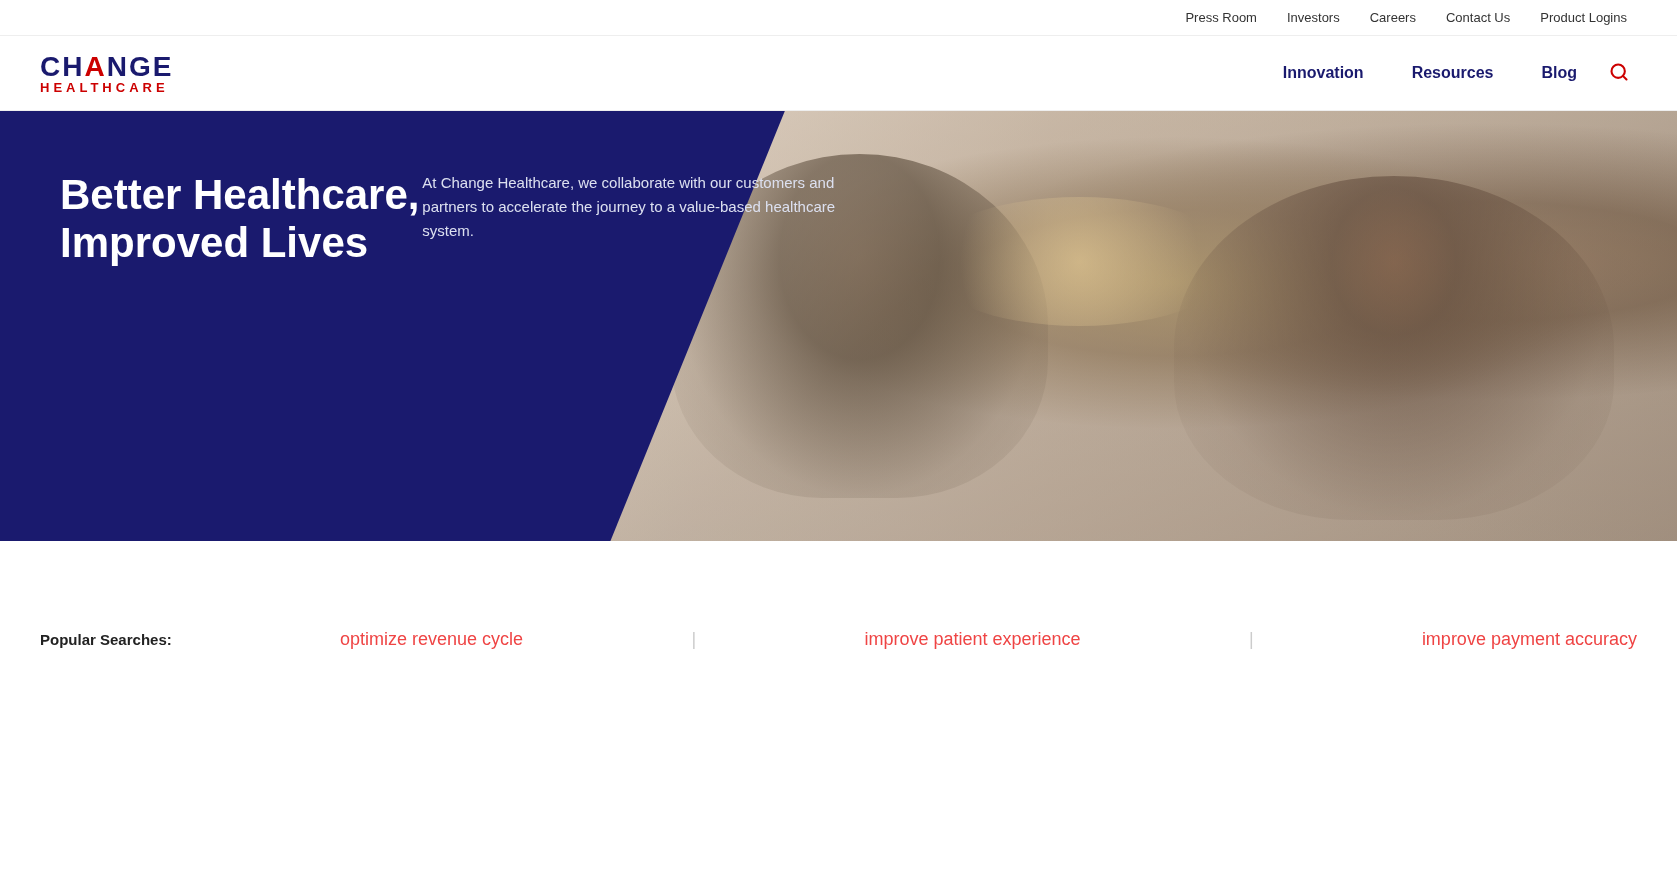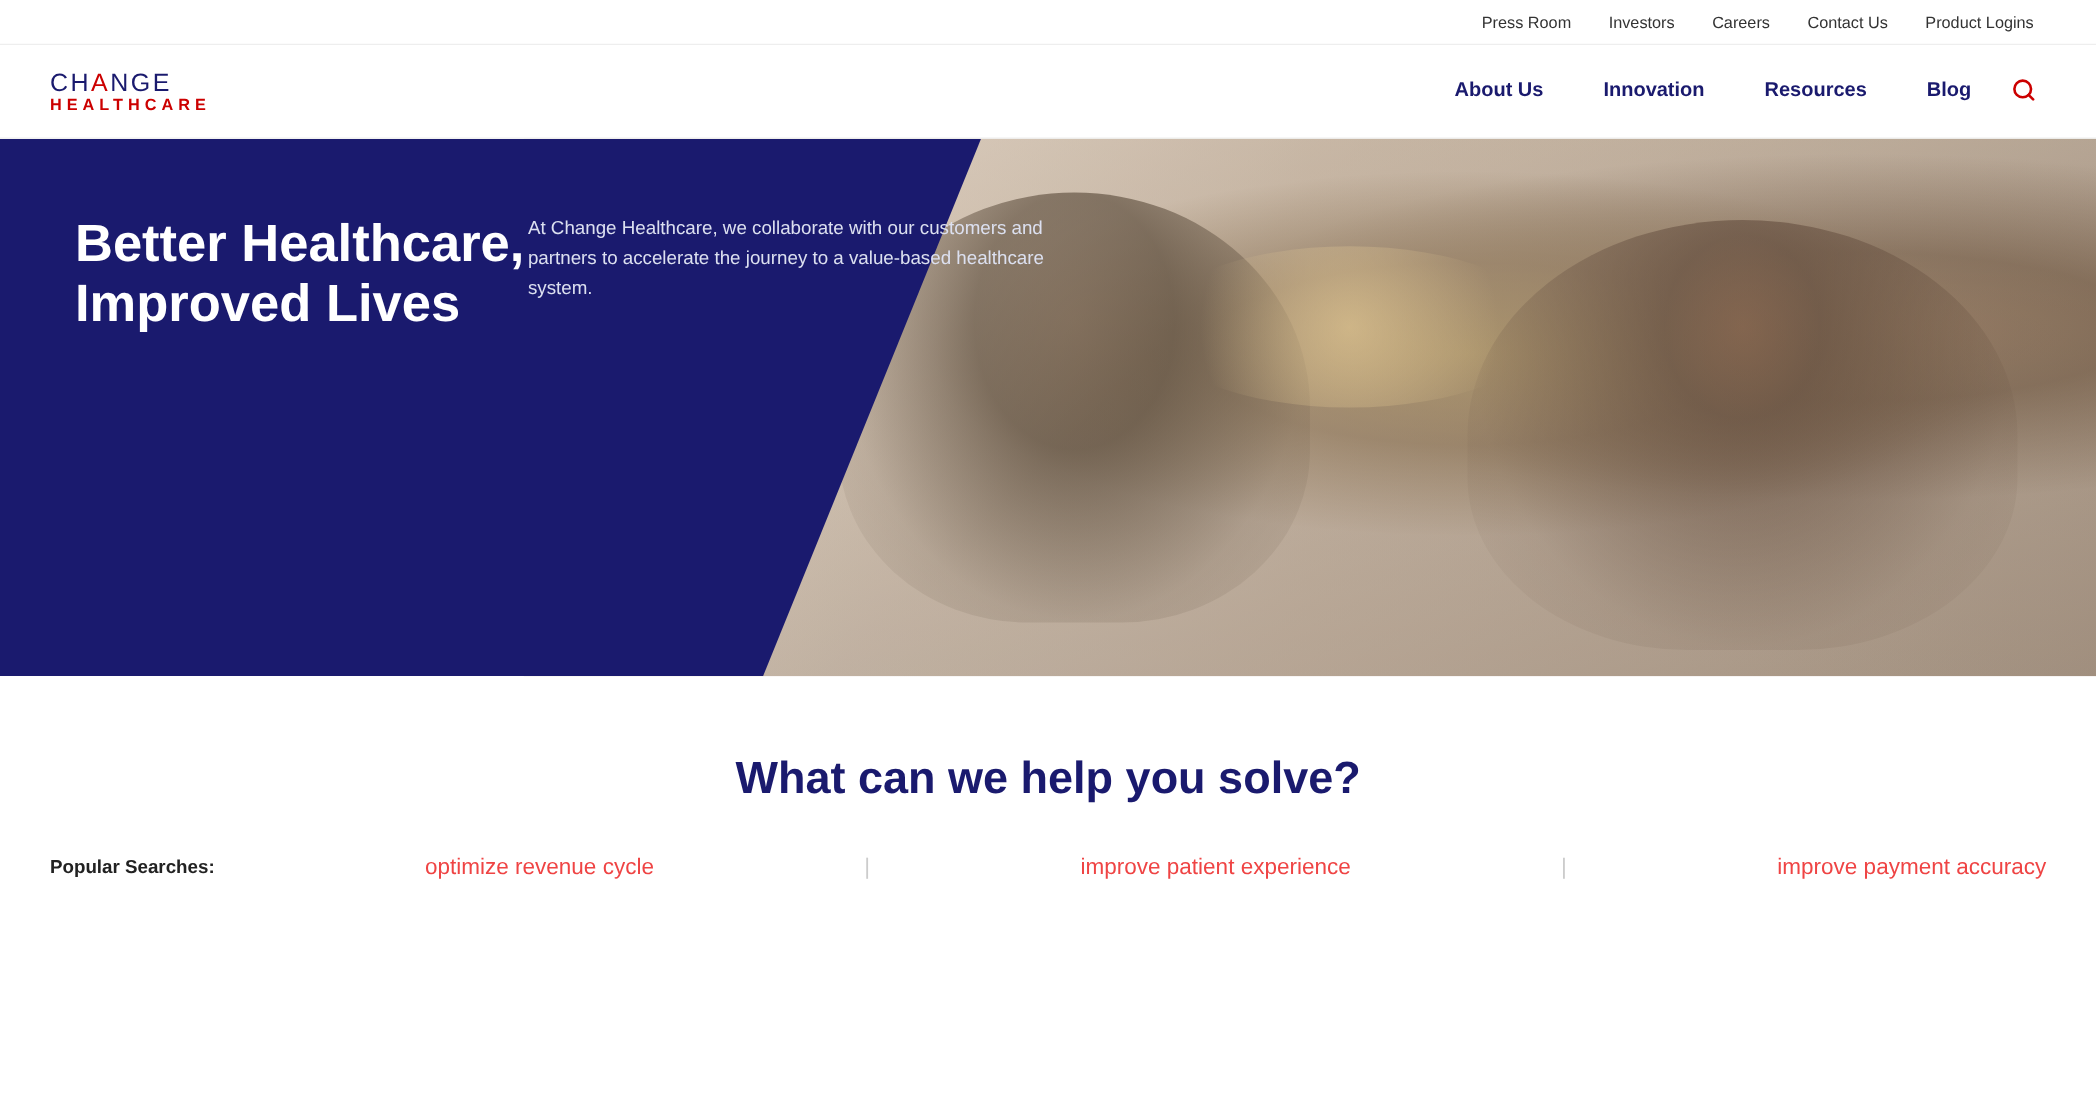--- a/index.html
+++ b/index.html
@@ -29,22 +29,22 @@
       border-bottom: 1px solid #eee;
     }
     .logo-wrap {
       margin-right: auto;
       padding: 15px 0;
     }
     .logo-text {
       line-height: 1;
     }
     .logo-change {
-      font-size: 20px;
-      font-weight: 400;
+      font-size: 28px;
+      font-weight: 700;
       color: #1a1a6e;
       letter-spacing: 2px;
     }
     .logo-change .logo-a {
       color: #cc0000;
     }
     .logo-healthcare {
       font-size: 13px;
       font-weight: 700;
       color: #cc0000;
@@ -240,21 +240,20 @@
 
 <nav>
   <div class="main-nav">
     <div class="logo-wrap">
       <div class="logo-text">
         <span class="logo-change">CH<span class="logo-a">A</span>NGE</span>
         <span class="logo-healthcare">HEALTHCARE</span>
       </div>
     </div>
     <div class="main-nav-links">
-      <a>About Us</a>
       <a>Innovation</a>
       <a>Resources</a>
       <a>Blog</a>
       <button class="search-icon-btn">
         <svg width="20" height="20" viewBox="0 0 24 24" fill="none" stroke="#cc0000" stroke-width="2.5" stroke-linecap="round" stroke-linejoin="round">
           <circle cx="11" cy="11" r="8"></circle>
           <line x1="21" y1="21" x2="16.65" y2="16.65"></line>
         </svg>
       </button>
     </div>
@@ -280,21 +279,20 @@
     <div class="hero-overlay-dark"></div>
 
     <div class="hero-content">
       <h1 class="hero-title">Better Healthcare, Improved Lives</h1>
       <p class="hero-desc">At Change Healthcare, we collaborate with our customers and partners to accelerate the journey to a value-based healthcare system.</p>
     </div>
   </div>
 </section>
 
 <section class="search-section">
-  <h2 class="search-heading">What can we help you solve?</h2>
   <div class="popular-searches">
     <span class="popular-label">Popular Searches:</span>
     <a class="popular-link">optimize revenue cycle</a>
     <span class="popular-sep">|</span>
     <a class="popular-link">improve patient experience</a>
     <span class="popular-sep">|</span>
     <a class="popular-link">improve payment accuracy</a>
   </div>
 </section>
 

